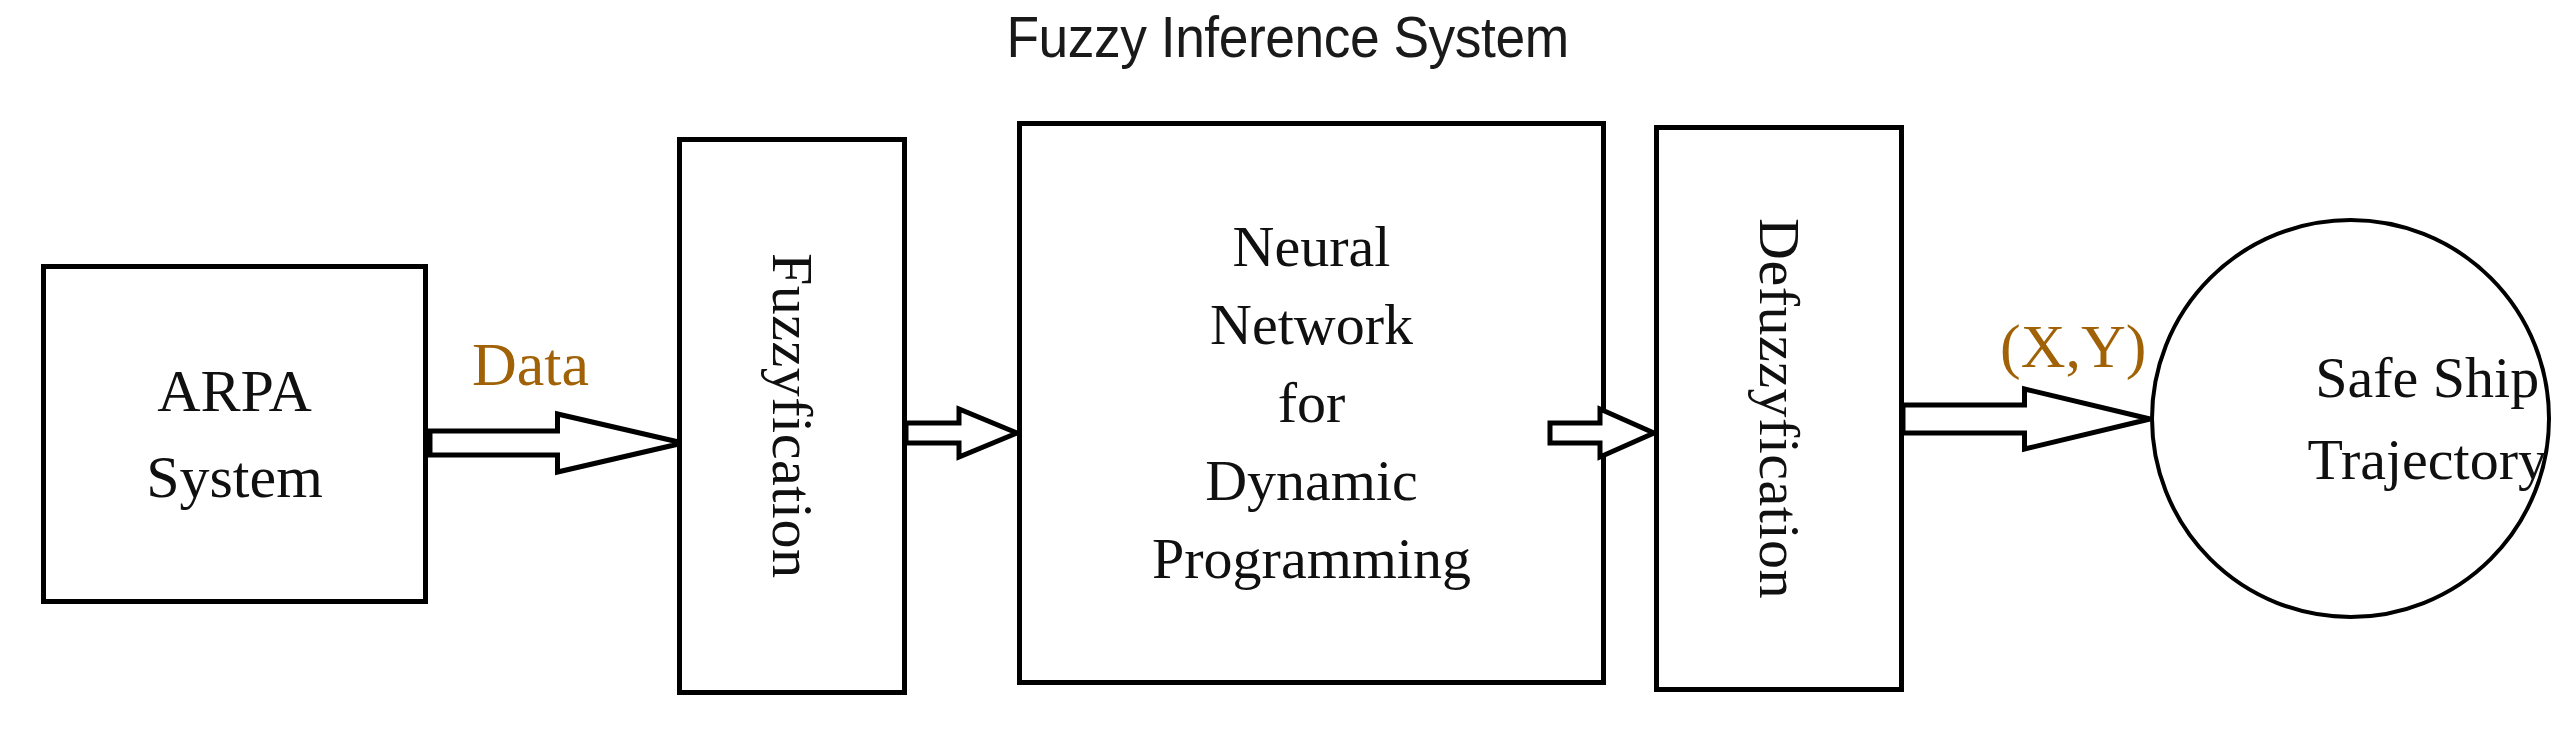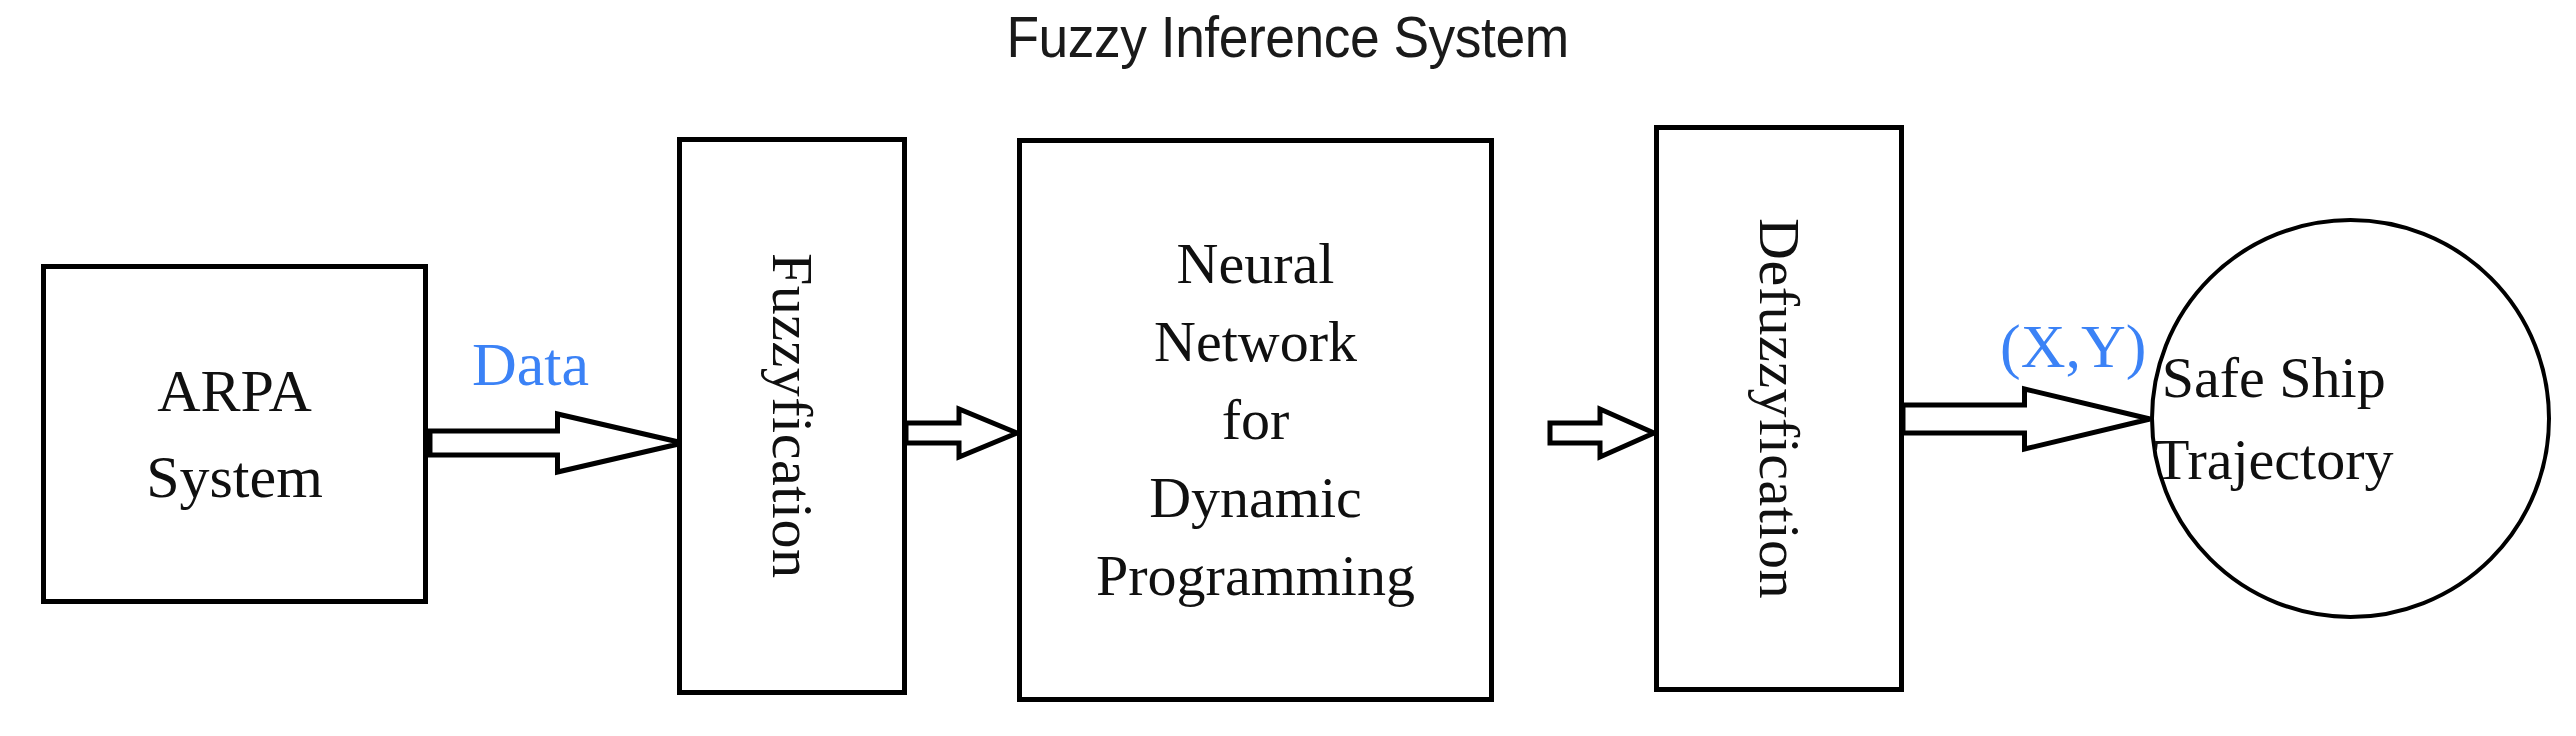--- a/index.html
+++ b/index.html
@@ -58,38 +58,38 @@
     writing-mode: vertical-rl;
     text-orientation: mixed;
     white-space: nowrap;
     line-height: 1;
     letter-spacing: 0.5px;
   }
 
   
   #box-arpa           { left: 41px;   top: 264px; width: 387px; height: 340px; }
   #box-fuzzyfication  { left: 677px;  top: 137px; width: 230px; height: 558px; }
-  #box-neural-network { left: 1017px; top: 138px; width: 477px; height: 564px; }
+  #box-neural-network { left: 1017px; top: 121px; width: 589px; height: 564px; }
   #box-defuzzyfication{ left: 1654px; top: 125px; width: 250px; height: 567px; }
 
   #box-neural-network .node-label { font-size: 58px; line-height: 78px; }
   #box-arpa .node-label           { font-size: 60px; line-height: 86px; font-family: Liberation Serif, serif; }
   #box-fuzzyfication .node-label  { font-size: 58px; }
   #box-defuzzyfication .node-label{ font-size: 58px; }
 
   
   .node-circle {
     position: absolute;
     box-sizing: border-box;
     border: 4px solid #000000;
     border-radius: 50%;
     background: #ffffff;
     display: flex;
     align-items: center;
-    justify-content: flex-start;
+    justify-content: flex-end;
   }
   #node-safe-ship {
     left: 2150px;
     top: 218px;
     width: 401px;
     height: 401px;
   }
   #node-safe-ship .node-label { font-size: 58px; line-height: 82px; }
 
   
@@ -107,21 +107,21 @@
   #arrow-data        { left: 428px;  top: 410px; width: 257px; height: 66px; }
   #arrow-fuzz-out    { left: 904px;  top: 406px; width: 115px; height: 54px; }
   #arrow-nn-out      { left: 1548px; top: 406px; width: 108px; height: 54px; }
   #arrow-xy          { left: 1901px; top: 386px; width: 251px; height: 66px; }
 
   
   .edge-label {
     position: absolute;
     font-size: 62px;
     line-height: 62px;
-    color: #3b82f6;
+    color: #a16207;
     white-space: nowrap;
   }
   #label-data { left: 472px;  top: 333px; }
   #label-xy   { left: 2000px; top: 309px; margin-top: 6px; }
 </style>
 </head>
 <body>
 
 <div id="canvas">
 

